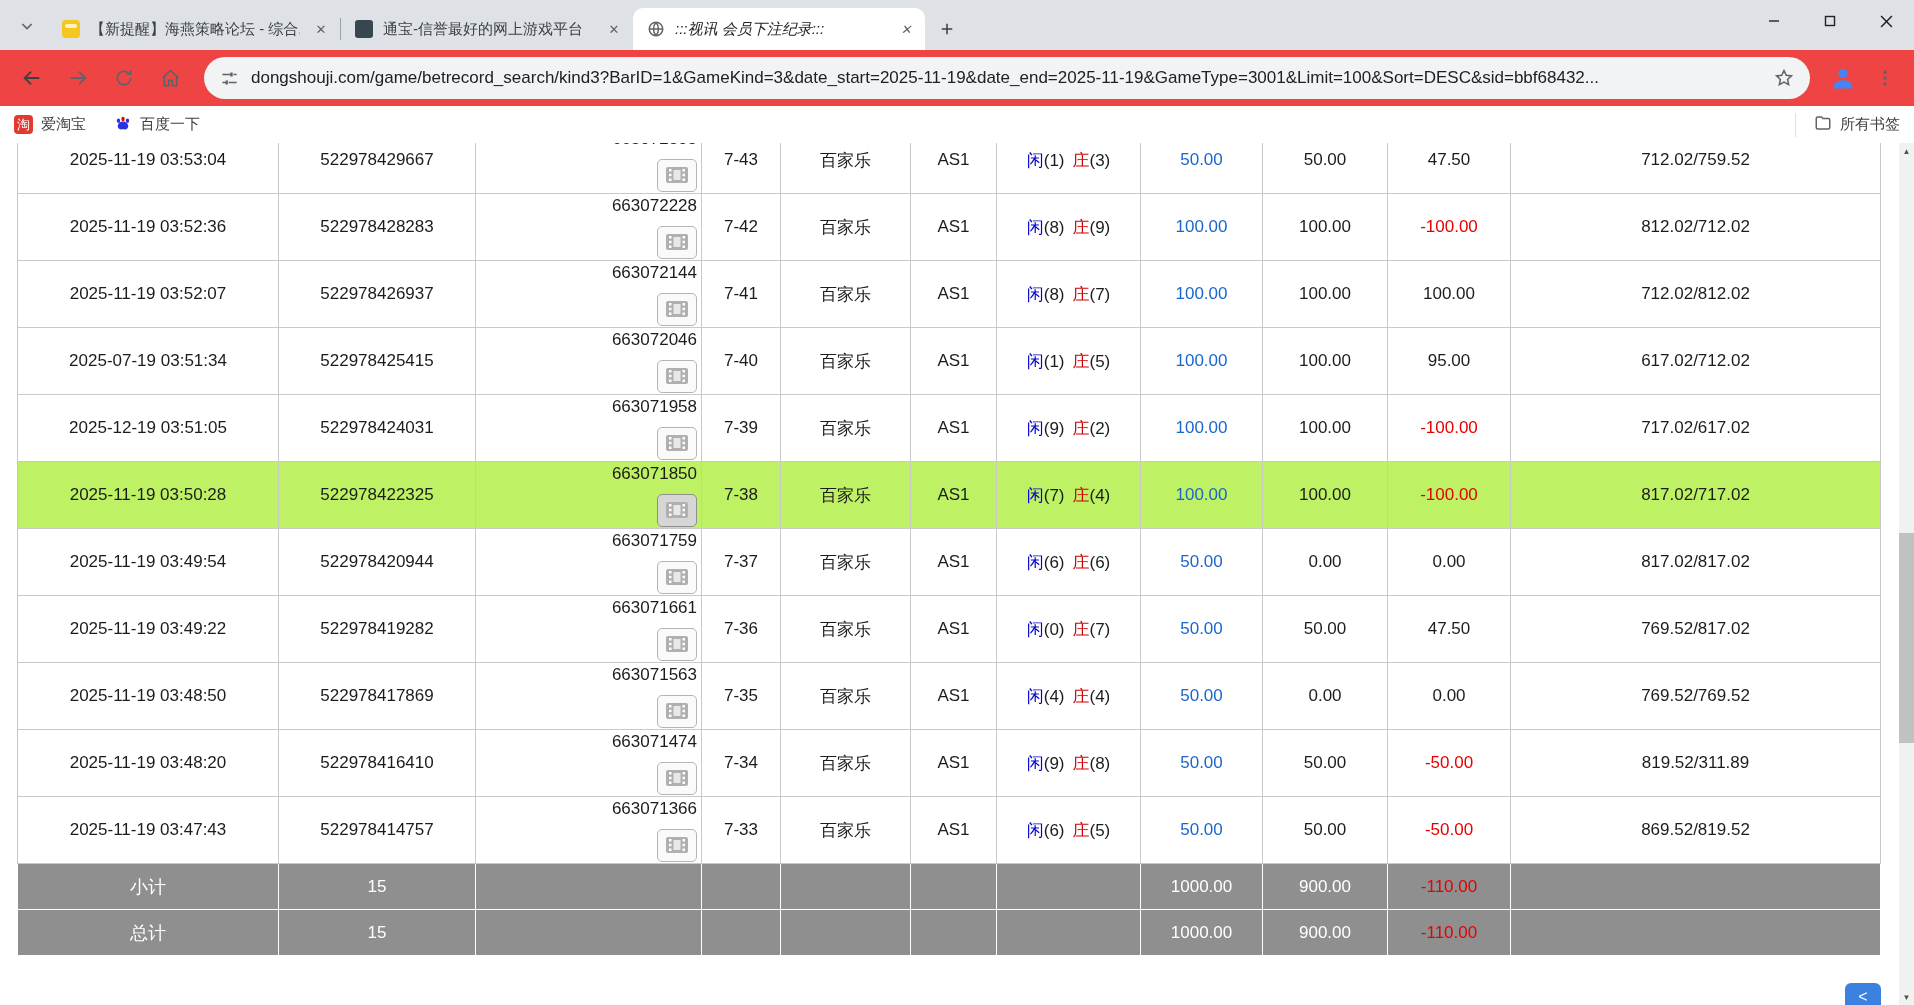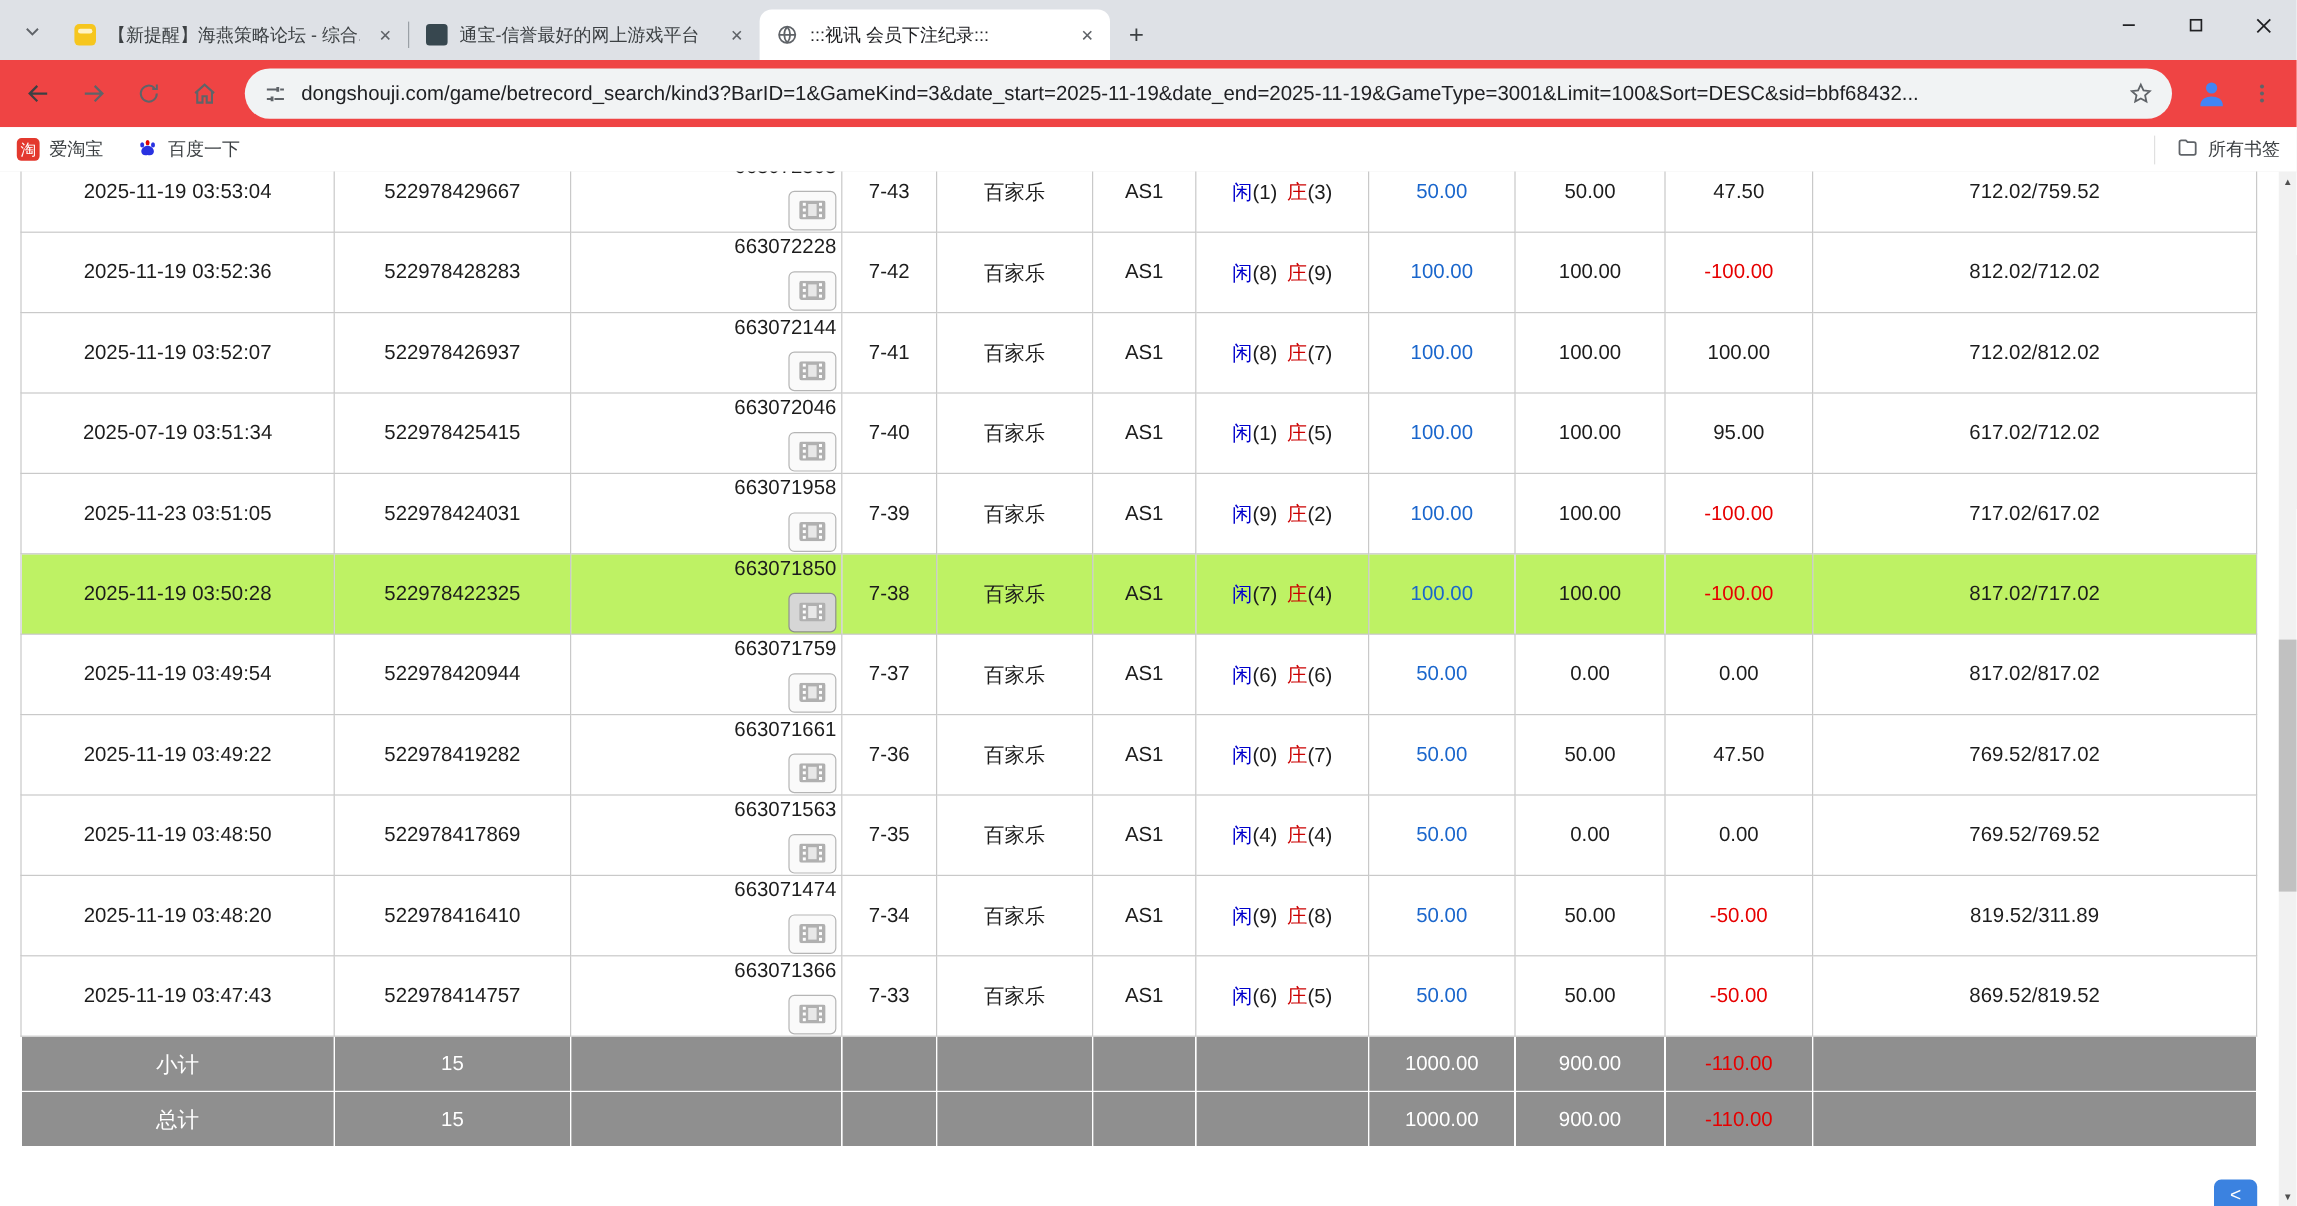--- a/index.html
+++ b/index.html
@@ -7,21 +7,21 @@
               font-family:"Liberation Sans", sans-serif; }
 
   
   .tabstrip { height:50px; background:#dee1e6; display:flex; align-items:flex-end;
               padding-left:10px; position:relative; }
   .tab-search-btn { width:34px; height:34px; margin:0 4px 7px 0; border:none; background:transparent;
                     color:#5f6368; display:flex; align-items:center; justify-content:center; border-radius:50%; }
   .tab { width:292px; height:42px; display:flex; align-items:center; gap:10px;
          padding:0 8px 0 14px; font-size:15px; color:#3c4043;
          border-radius:10px 10px 0 0; min-width:0; }
-  .tab.active { background:#fff; color:#202124; }
+  .tab.active { background:#fff; color:#202124;font-style:italic; }
   .tab-title { flex:1; white-space:nowrap; overflow:hidden; min-width:0; }
   .tab-close { width:22px; height:22px; border-radius:50%; display:flex; align-items:center;
                justify-content:center; font-size:13px; color:#5f6368; flex:none; }
   .favicon { width:18px; height:18px; flex:none; display:flex; align-items:center; justify-content:center; }
   .fav-yellow { background:#f6c61e; border-radius:4px; position:relative; }
   .fav-yellow::after { content:""; position:absolute; left:3px; top:4px; width:12px; height:4px;
                        background:#fff3c4; border-radius:2px; }
   .fav-dark { background:#37474f; border-radius:3px; }
   .tab-sep { width:1px; height:22px; background:#9aa0a6; margin-bottom:10px; }
   .new-tab-btn { width:32px; height:32px; margin:0 0 5px 6px; border:none; background:transparent;
@@ -354,21 +354,21 @@
     <td>AS1</td>
     <td>
       <span class="player">闲</span><span class="cnt">(1)</span><span class="res-gap"></span><span class="banker">庄</span><span class="cnt">(5)</span>
     </td>
     <td class="bet-link">100.00</td>
     <td>100.00</td>
     <td>95.00</td>
     <td>617.02/712.02</td>
   </tr>
           <tr>
-    <td>2025-11-23 03:51:05</td>
+    <td>2025-12-19 03:51:05</td>
     <td>522978424031</td>
     <td>
       <span class="round-inner">
         <span>663071958</span>
         <span class="media-btn">
           <svg width="22" height="16" viewBox="0 0 22 16">
                     <rect x="0" y="0" width="22" height="16" rx="2" fill="#b0b0b0"></rect>
                     <rect x="3" y="2" width="2.5" height="2.5" fill="#fff"></rect>
                     <rect x="3" y="6.75" width="2.5" height="2.5" fill="#fff"></rect>
                     <rect x="3" y="11.5" width="2.5" height="2.5" fill="#fff"></rect>

